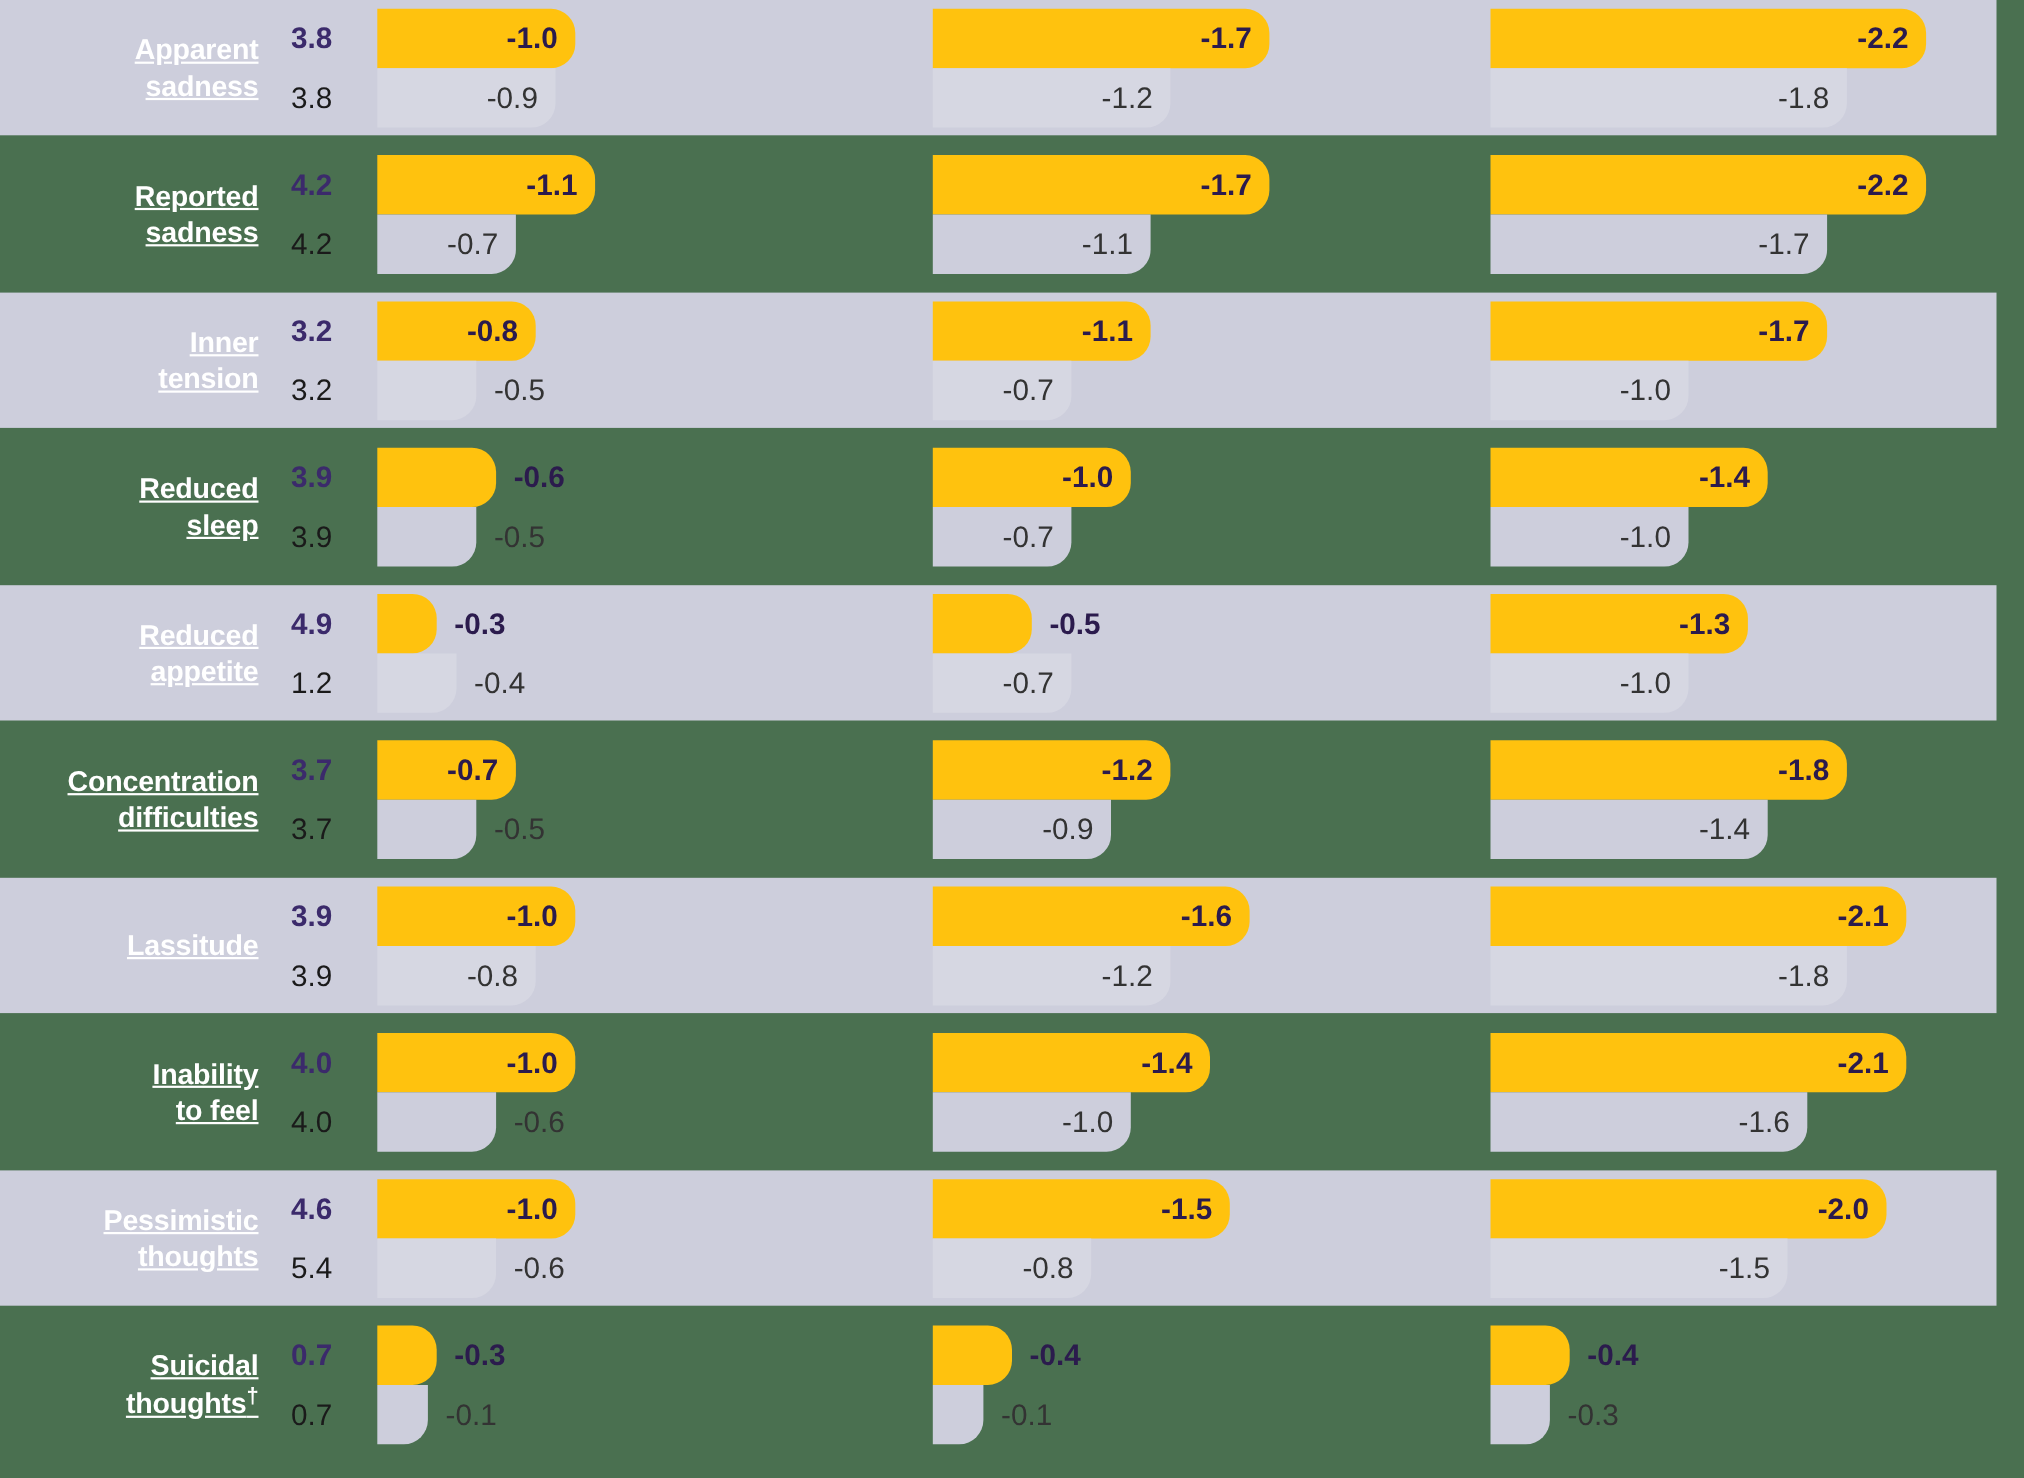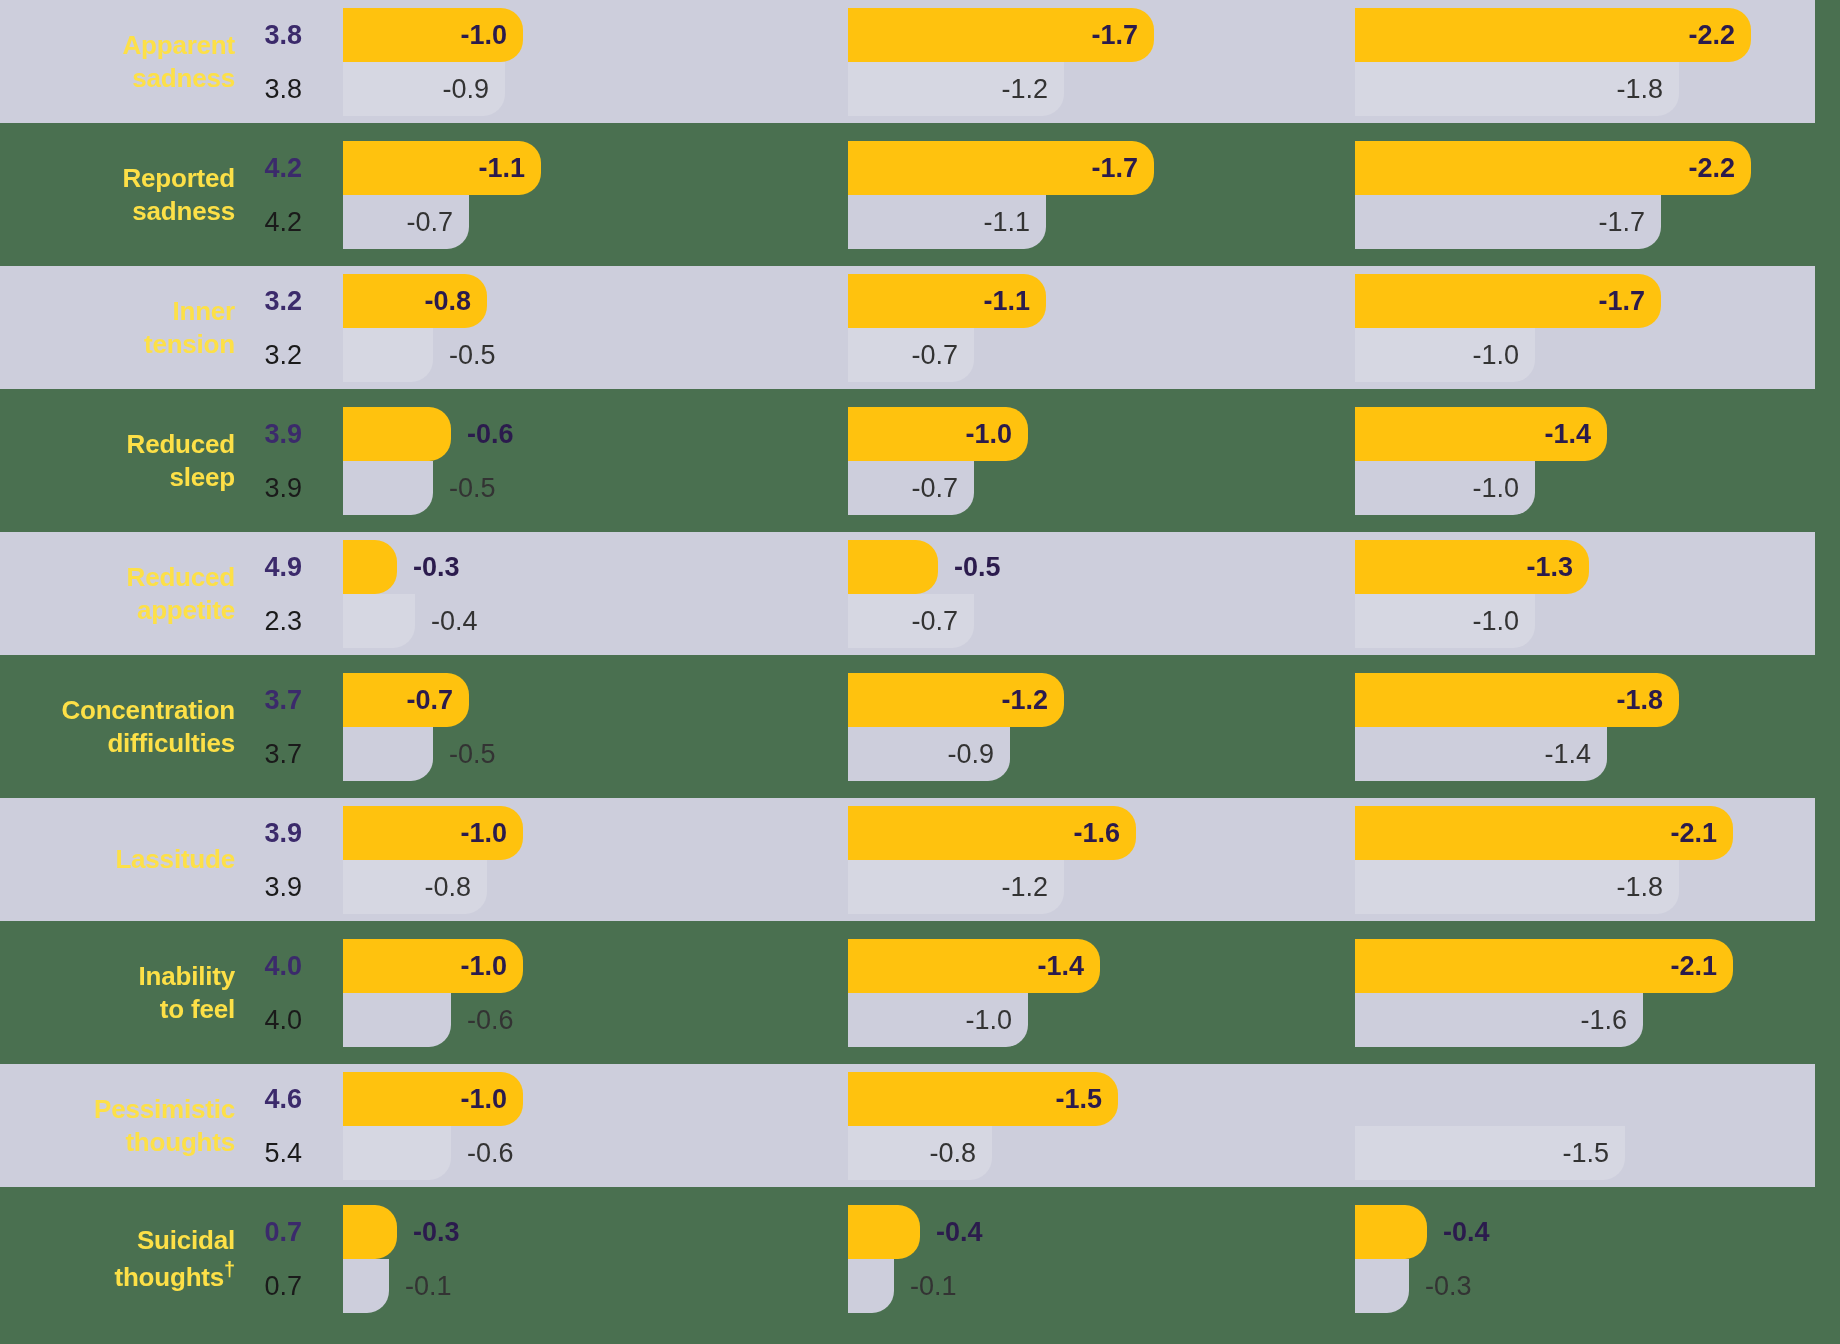--- a/index.html
+++ b/index.html
@@ -36,23 +36,24 @@
     display:flex;
     align-items:center;
     justify-content:flex-end;
     text-align:right;
     z-index:3;
   }
   .label-text{
     font-size:26px;
     font-weight:bold;
     line-height:1.25;
-    color:#fde047;
+    color:#ffffff;
     letter-spacing:-0.2px;
     font-family:"Liberation Sans", sans-serif;
+    text-decoration:underline;
   }
   .label-text .dag{font-size:20px;vertical-align:super;}
 
   .n-cell{
     position:absolute;
     left:235px;
     width:77px;
     height:123px;
     z-index:3;
   }
@@ -324,21 +325,21 @@
           </div>
         </div>
       </div>
     </div>
     <div class="row banded">
       <div class="label-cell">
         <div class="label-text">Reduced<br>appetite</div>
       </div>
       <div class="n-cell">
         <div class="n-top">4.9</div>
-        <div class="n-bot">2.3</div>
+        <div class="n-bot">1.2</div>
       </div>
       <div class="group" style="left: 343px; width: 1497px;">
         <div class="bar-wrap top">
           <div class="bar yellow" style="width: 54px;">
             <span class="bar-val outside y">-0.3</span>
           </div>
         </div>
         <div class="bar-wrap bottom">
           <div class="bar gray" style="width: 72px;">
             <span class="bar-val outside g">-0.4</span>
@@ -531,20 +532,25 @@
             <span class="bar-val inside-y">-1.5</span>
           </div>
         </div>
         <div class="bar-wrap bottom">
           <div class="bar gray" style="width: 144px;">
             <span class="bar-val inside-g">-0.8</span>
           </div>
         </div>
       </div>
       <div class="group" style="left: 1355px; width: 485px;">
+        <div class="bar-wrap top">
+          <div class="bar yellow" style="width: 360px;">
+            <span class="bar-val inside-y">-2.0</span>
+          </div>
+        </div>
         <div class="bar-wrap bottom">
           <div class="bar gray" style="width: 270px;">
             <span class="bar-val inside-g">-1.5</span>
           </div>
         </div>
       </div>
     </div>
     <div class="row">
       <div class="label-cell">
         <div class="label-text">Suicidal<br>thoughts<span class="dag">†</span></div>

